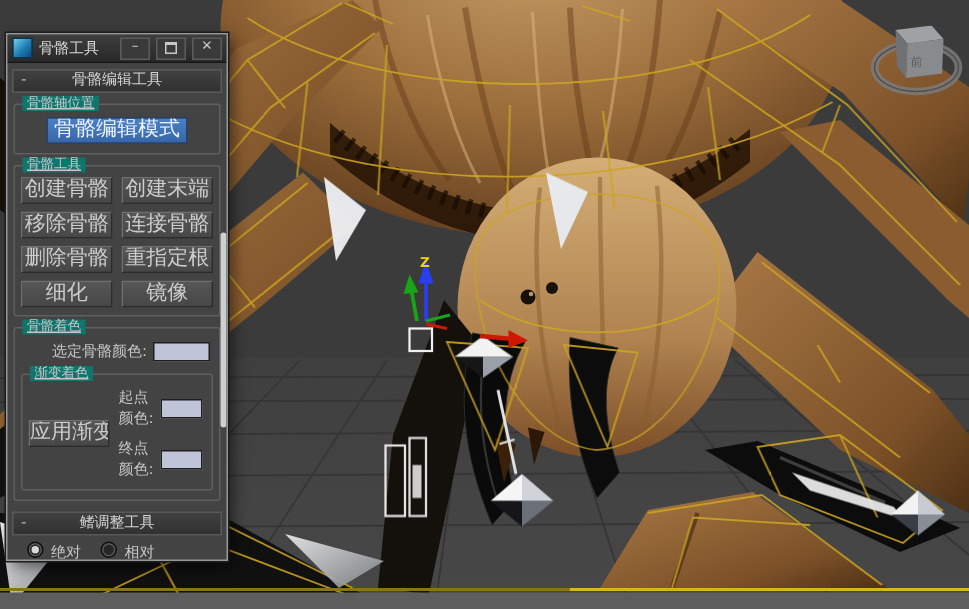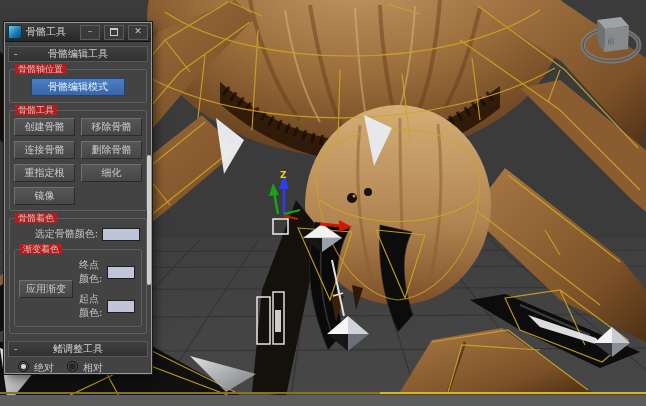--- a/index.html
+++ b/index.html
@@ -34,24 +34,24 @@
   .dlg-body{padding:3px 3px 0 3px;}
   .rollout-header{
     height:14px;line-height:14px;margin:1px 0 4px 0;position:relative;
     background:linear-gradient(#404040,#313131);border:1px solid #585858;
     color:#d2d2d2;text-align:center;font-size:10px;
   }
   .rollout-header .collapse{position:absolute;left:5px;top:0;color:#bbb;}
 
   .group{border:1px solid #5f5f5f;border-radius:2px;margin:7px 1px 7px 1px;
     padding:7px 4px 5px 4px;position:relative;}
-  .group-label{position:absolute;top:-6px;left:5px;background:#b91c1c;
-    padding:0 3px;color:#c6c6c6;font-size:9px;line-height:10px;}
-
-  .btn{height:16px;line-height:15px;text-align:center;color:#cccccc;font-size:10px;
+  .group-label{position:absolute;top:-6px;left:5px;background:#0f766e;
+    padding:0 3px;color:#c6c6c6;font-size:9px;line-height:10px;text-decoration:underline;}
+
+  .btn{height:16px;line-height:15px;text-align:center;color:#cccccc;font-size:14px;
     background:linear-gradient(#565656,#474747);
     border:1px solid #2b2b2b;border-top-color:#6f6f6f;border-left-color:#6f6f6f;
     border-radius:1px;cursor:default;white-space:nowrap;overflow:hidden;}
   .btn-blue{background:linear-gradient(#4a80c6,#3866a8);color:#ecf2fc;
     border:1px solid #23426e;display:block;width:92px;margin:1px auto 1px auto;}
   .btn-grid{display:grid;grid-template-columns:1fr 1fr;gap:5px 6px;}
 
   .color-row{display:flex;align-items:center;justify-content:flex-end;gap:4px;margin:1px 2px;}
   .color-row .lbl{color:#c6c6c6;}
   .swatch{height:11px;border:1px solid #1d1d1d;background:#bfc4d9;flex:none;}
@@ -279,20 +279,21 @@
 
     <div class="group">
       <span class="group-label">骨骼轴位置</span>
       <div class="btn btn-blue">骨骼编辑模式</div>
     </div>
 
     <div class="group">
       <span class="group-label">骨骼工具</span>
       <div class="btn-grid">
         <div class="btn">创建骨骼</div>
+        <div class="btn">创建末端</div>
         <div class="btn">移除骨骼</div>
         <div class="btn">连接骨骼</div>
         <div class="btn">删除骨骼</div>
         <div class="btn">重指定根</div>
         <div class="btn">细化</div>
         <div class="btn">镜像</div>
       </div>
     </div>
 
     <div class="group">
@@ -300,25 +301,25 @@
       <div class="color-row">
         <span class="lbl">选定骨骼颜色:</span>
         <span class="swatch swatch-wide"></span>
       </div>
       <div class="group" style="margin:8px 0 1px 0;">
         <span class="group-label">渐变着色</span>
         <div class="gradient-body">
           <div class="btn apply-btn">应用渐变</div>
           <div class="gradient-rows">
             <div class="color-row">
-              <span class="lbl">终点颜色:</span>
+              <span class="lbl">起点颜色:</span>
               <span class="swatch swatch-small"></span>
             </div>
             <div class="color-row">
-              <span class="lbl">起点颜色:</span>
+              <span class="lbl">终点颜色:</span>
               <span class="swatch swatch-small"></span>
             </div>
           </div>
         </div>
       </div>
     </div>
 
     <div class="rollout-header">
       <span class="collapse">-</span>
       <span>鳍调整工具</span>

